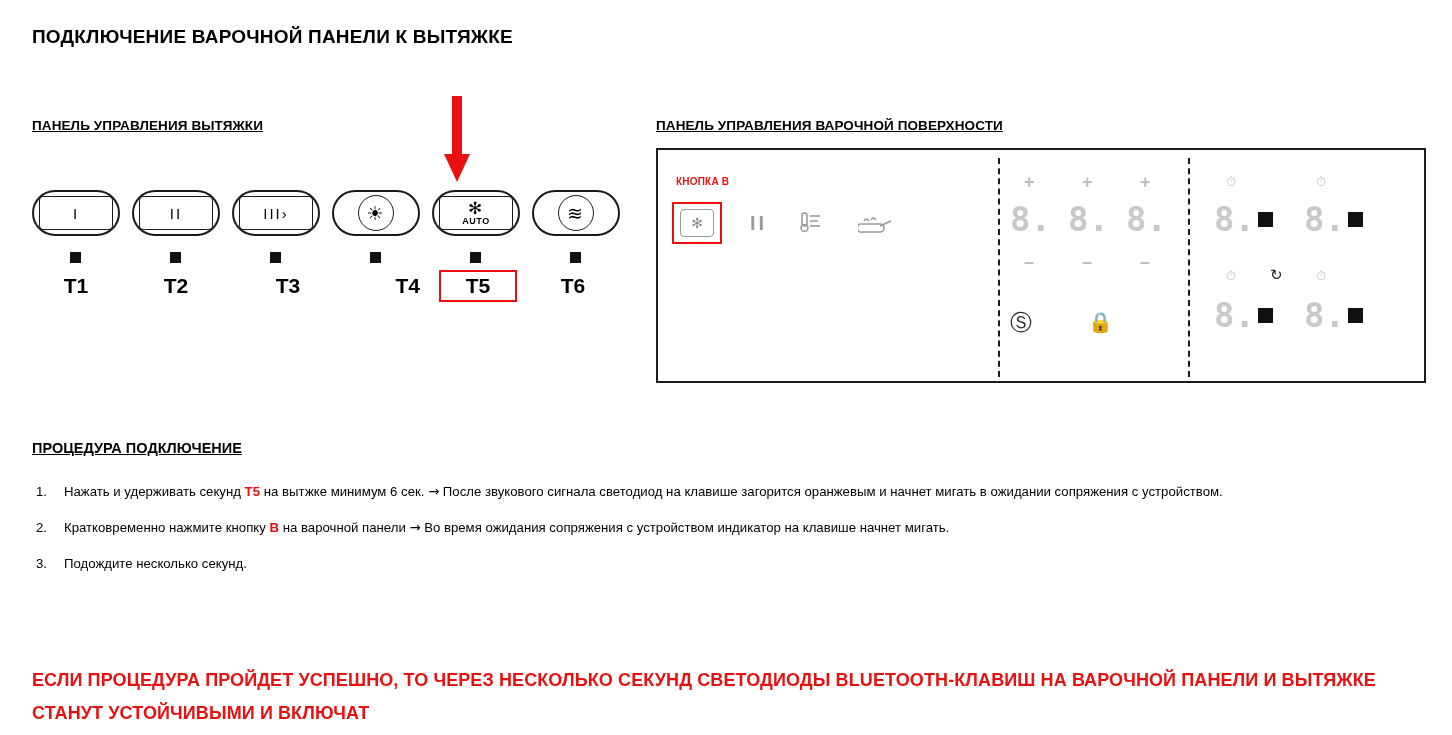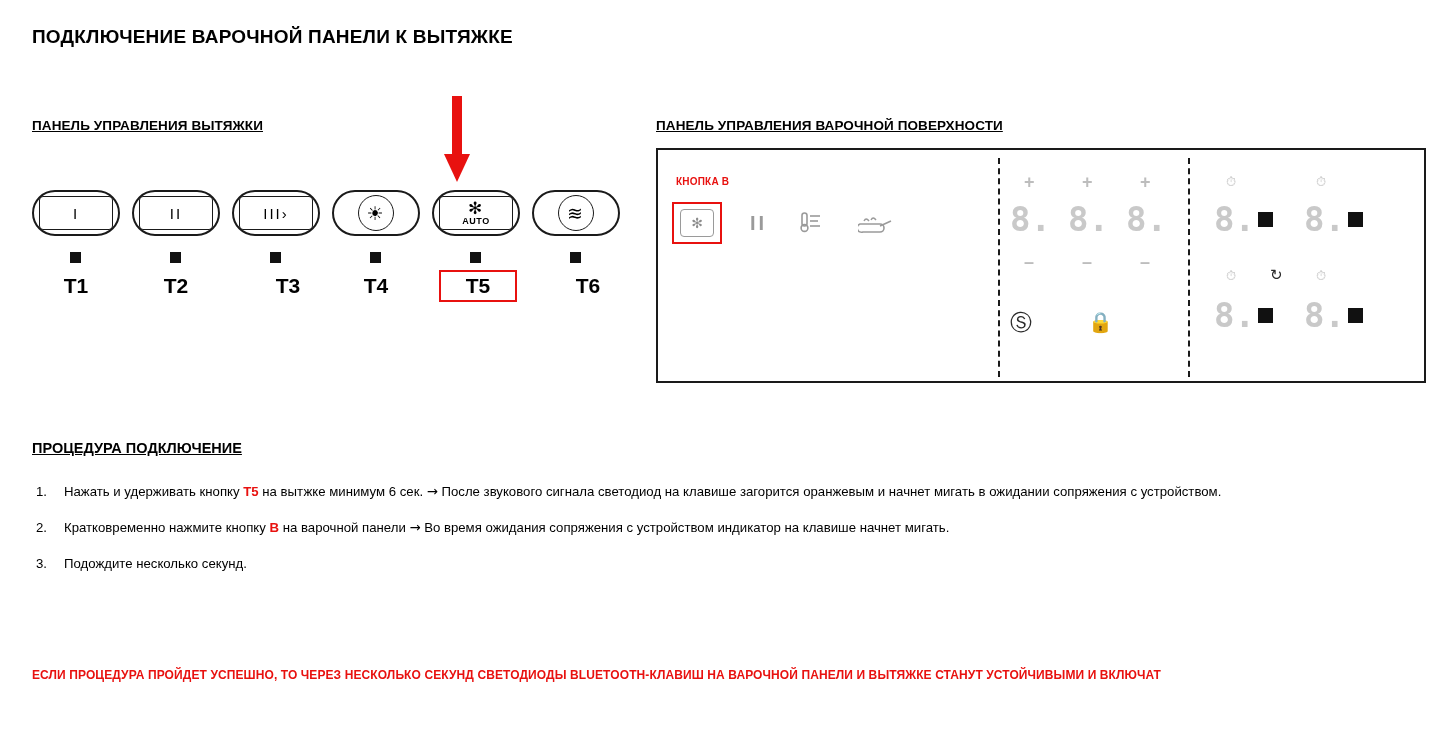--- a/index.html
+++ b/index.html
@@ -55,21 +55,21 @@
   .led{
     position:absolute;top:62px;width:11px;height:11px;background:#111;
   }
   .led.l1{left:38px;} .led.l2{left:138px;} .led.l3{left:238px;}
   .led.l4{left:338px;} .led.l5{left:438px;} .led.l6{left:538px;}
   .tlabel{
     position:absolute;top:84px;width:88px;text-align:center;
     font-size:21px;font-weight:bold;
   }
   .tlabel.t1{left:0;} .tlabel.t2{left:100px;} .tlabel.t3{left:212px;}
-  .tlabel.t4{left:300px;} .tlabel.t6{left:512px;}
+  .tlabel.t4{left:300px;text-align:right;} .tlabel.t6{left:497px;}
   .tlabel.hl{
     border:2.5px solid #e8110f;
     width:74px;left:407px;top:80px;padding:2px 0;
   }
   .auto-txt{font-size:9px;font-weight:bold;letter-spacing:.5px;display:block;text-align:center;}
   .bt-glyph{font-size:17px;line-height:1;display:block;text-align:center;}
   .sun-glyph{font-size:19px;line-height:1;}
   .wifi-glyph{font-size:19px;line-height:1;}
 
   
@@ -148,21 +148,21 @@
     font-size:14.5px;font-weight:bold;text-decoration:underline;
   }
   .steps{position:absolute;left:32px;top:482px;width:1380px;font-size:13.2px;line-height:1.45;}
   .step{position:relative;padding-left:32px;margin-bottom:17px;}
   .step .num{position:absolute;left:4px;top:0;}
   .red-b{color:#e8110f;font-weight:bold;}
   .arr{font-family:"DejaVu Sans", sans-serif;}
 
   .footer{
     position:absolute;left:32px;top:664px;width:1350px;
-    color:#e8110f;font-size:12px;font-weight:bold;line-height:1.85;
+    color:#e8110f;font-size:18px;font-weight:bold;line-height:1.85;
     letter-spacing:.1px;
   }
 </style>
 </head>
 <body>
 
 <div class="page">
 
   <div class="title">ПОДКЛЮЧЕНИЕ ВАРОЧНОЙ ПАНЕЛИ К ВЫТЯЖКЕ</div>
 
@@ -275,21 +275,21 @@
     <div class="sq" id="q2"></div>
     <div class="sq" id="q3"></div>
     <div class="sq" id="q4"></div>
   </div>
 
   <div class="proc-head">ПРОЦЕДУРА ПОДКЛЮЧЕНИЕ</div>
 
   <div class="steps">
     <div class="step">
       <span class="num">1.</span>
-      <span>Нажать и удерживать кнопку </span><span class="red-b">T5</span><span> на вытжке минимум 6 сек.  </span><span class="arr">→</span><span> После звукового сигнала светодиод на клавише загорится оранжевым и начнет мигать в ожидании сопряжения с устройством.</span>
+      <span>Нажать и удерживать секунд </span><span class="red-b">T5</span><span> на вытжке минимум 6 сек.  </span><span class="arr">→</span><span> После звукового сигнала светодиод на клавише загорится оранжевым и начнет мигать в ожидании сопряжения с устройством.</span>
     </div>
     <div class="step">
       <span class="num">2.</span>
       <span>Кратковременно нажмите кнопку </span><span class="red-b">B</span><span> на варочной панели </span><span class="arr">→</span><span> Во время ожидания сопряжения с устройством индикатор на клавише начнет мигать.</span>
     </div>
     <div class="step">
       <span class="num">3.</span>
       <span>Подождите несколько секунд.</span>
     </div>
   </div>

